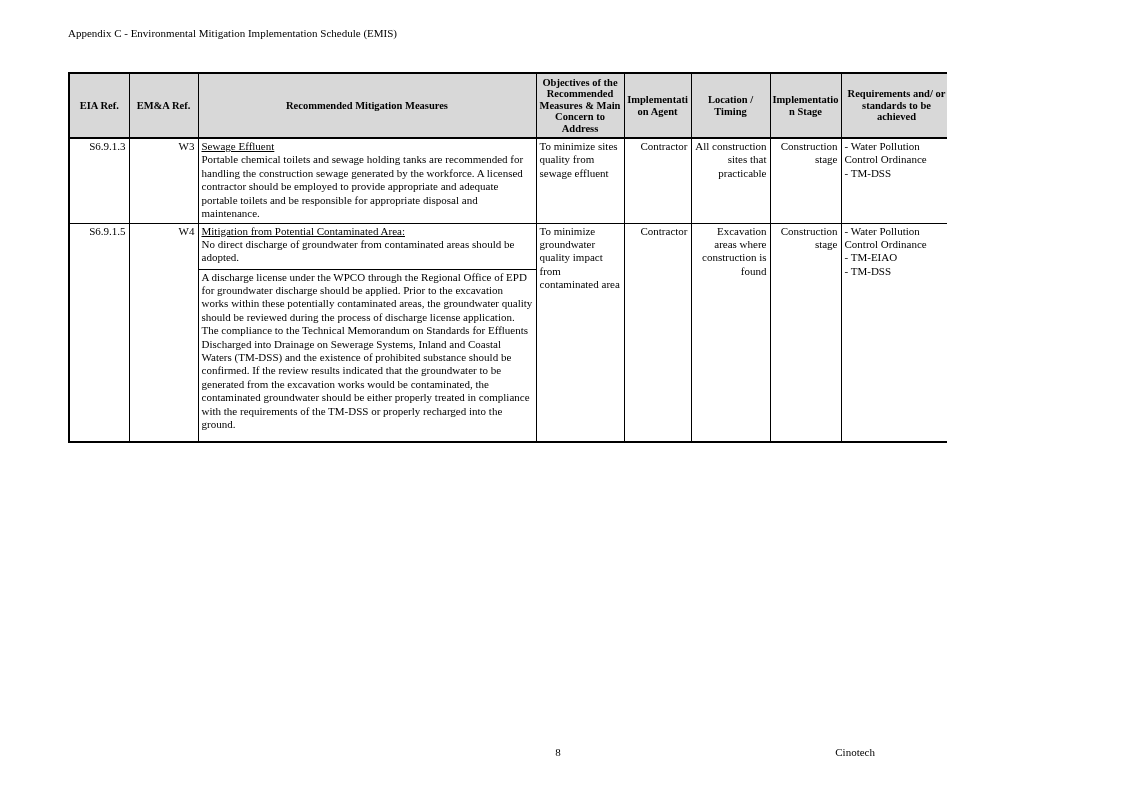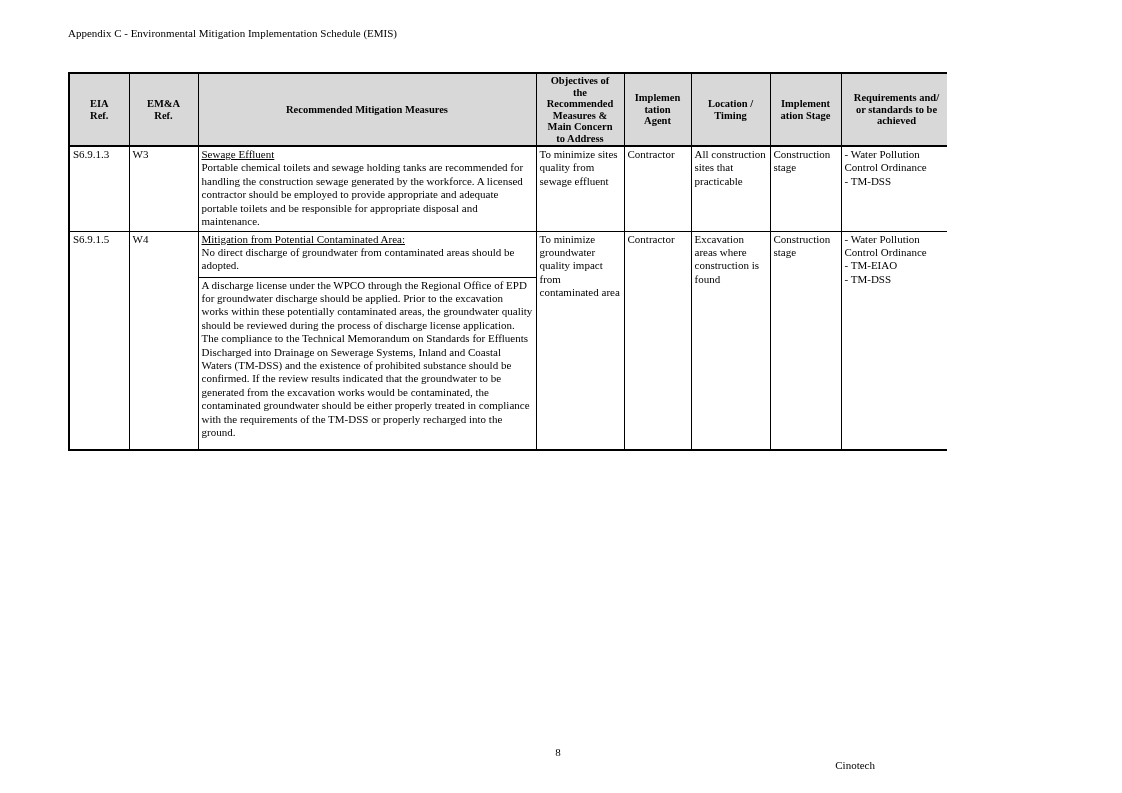--- a/index.html
+++ b/index.html
@@ -41,28 +41,28 @@
   .emis-table thead th {
     background: #d8d8d8;
     font-weight: bold;
     font-size: 10.5px;
     line-height: 11.5px;
     text-align: center;
     vertical-align: middle;
     border-bottom: 2px solid #000000;
     overflow-wrap: break-word;
     word-wrap: break-word;
-    padding: 1px 10px;
+    padding: 1px 2px;
   }
   tr.head-row   { height: 65px; }
   tr.row-1      { height: 85px; }
   tr.row-2a     { height: 46px; }
   tr.row-2b     { height: 9px;  }
   tr.row-2c     { height: 164px; }
-  .cell-center  { text-align: left; }
+  .cell-center  { text-align: right; }
   .measure-heading { text-decoration: underline; }
   .status-cell {
     text-align: center;
     font-size: 10px;
     line-height: 10px;
     padding-top: 3px;
     vertical-align: top;
   }
   .req-item { display: block; }
   .footer-page-num {
@@ -72,21 +72,20 @@
     width: 20px;
     text-align: center;
     font-size: 11px;
   }
   .footer-company {
     position: absolute;
     right: 72px;
     top: 746px;
     font-size: 11px;
     text-align: right;
-    margin-top: 13px;
   }
 </style>
 </head>
 <body>
 
 <div class="page">
 
   <div class="doc-title">Appendix C - Environmental Mitigation Implementation Schedule (EMIS)</div>
 
   <table class="emis-table">

